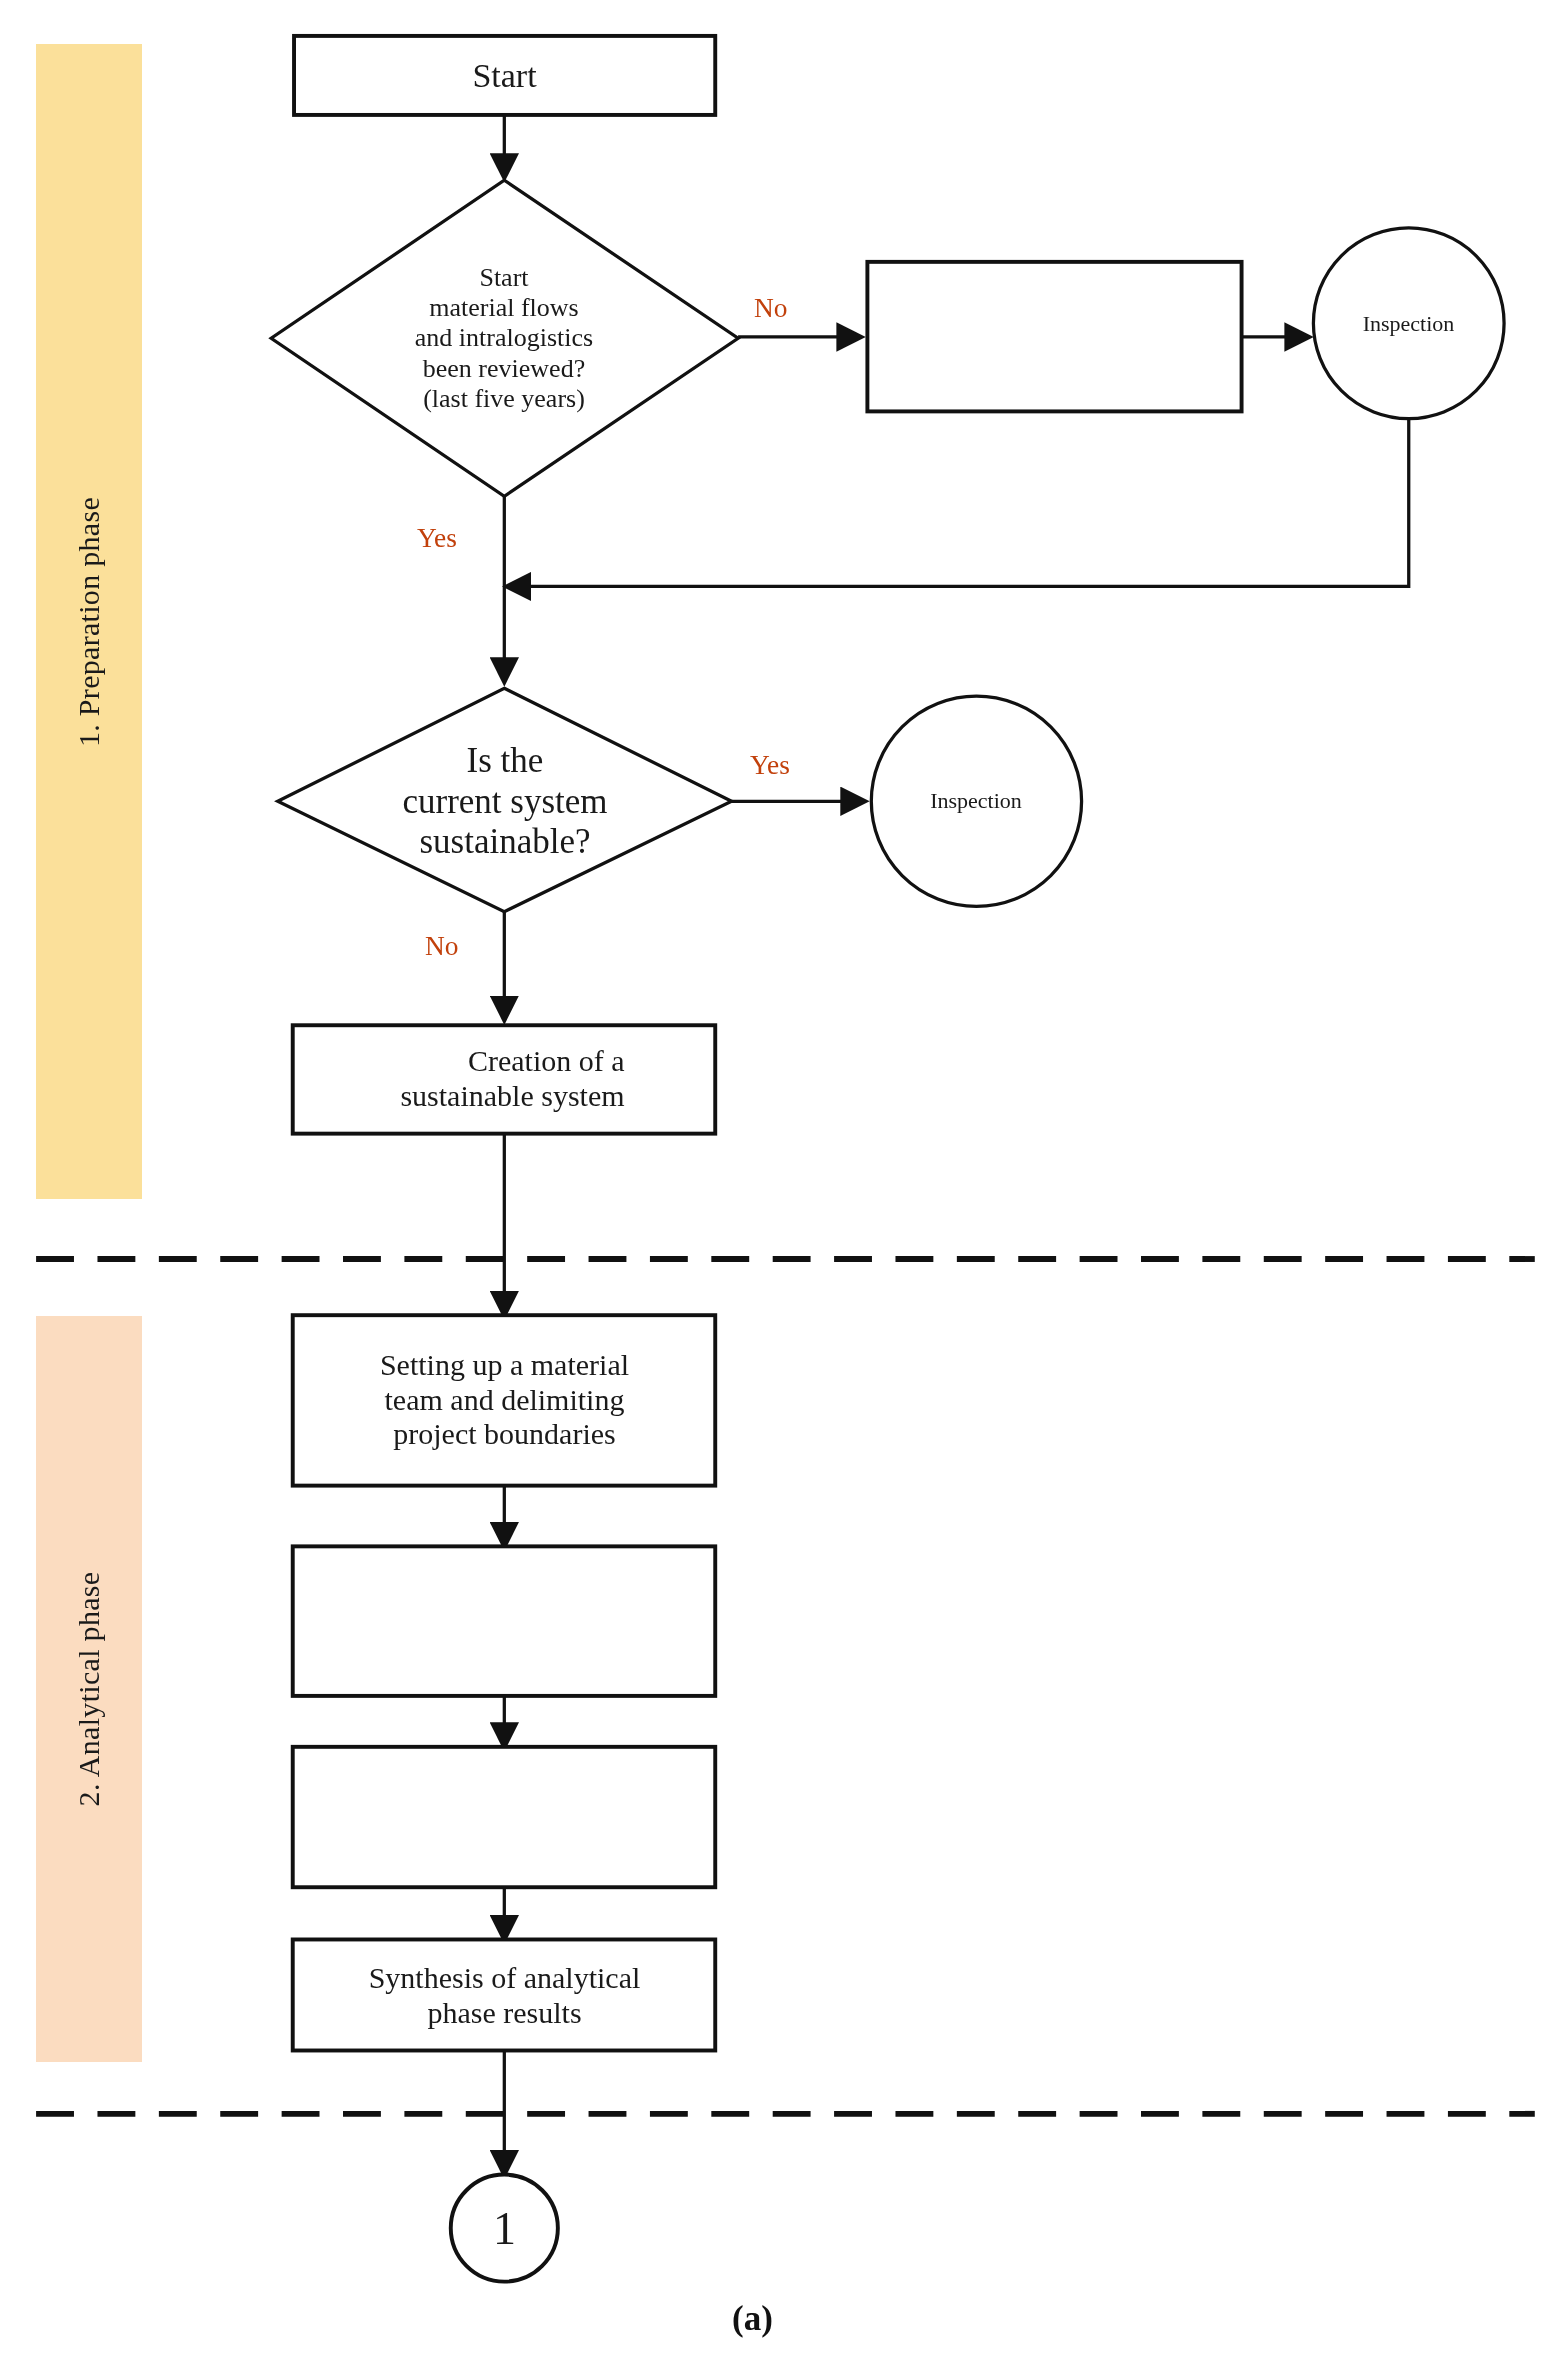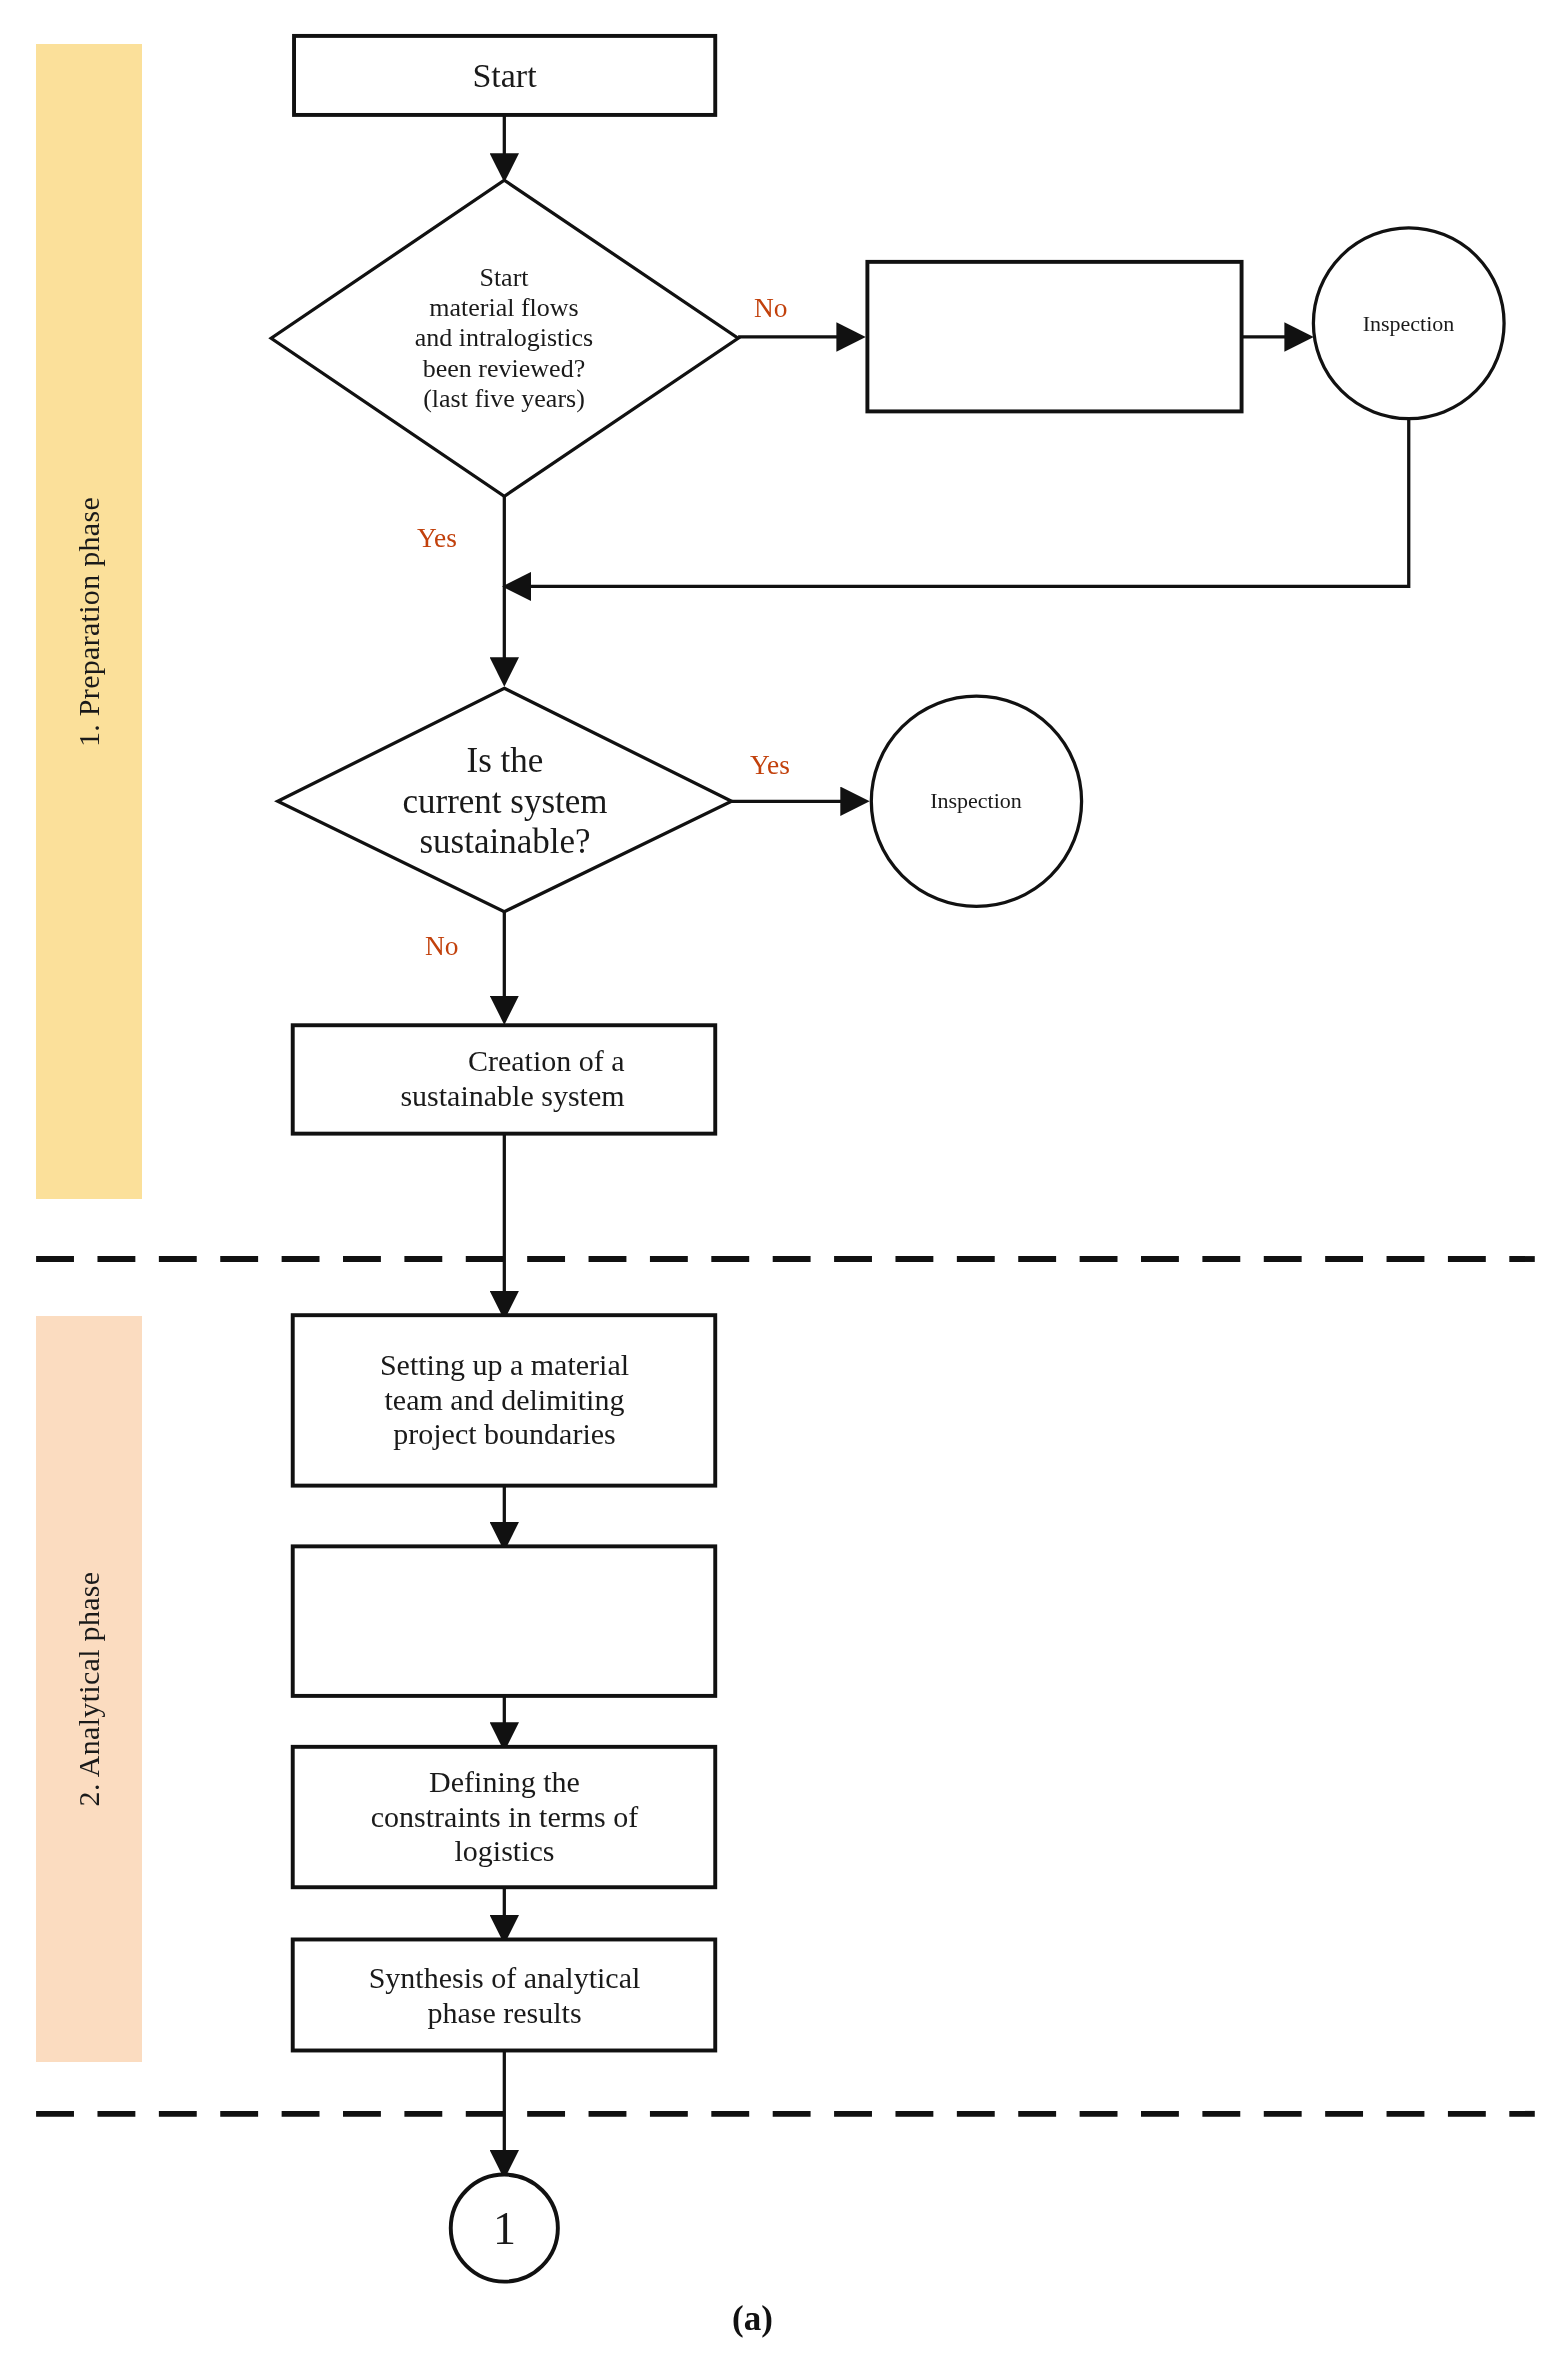--- a/index.html
+++ b/index.html
@@ -148,27 +148,20 @@
 
   <div class="nodetext t-box" style="left:293px;top:1315px;width:423px;height:170px;">
     <div>
       <span>Setting up a material</span>
       <span>team and delimiting</span>
       <span>project boundaries</span>
     </div>
   </div>
 
 
-  <div class="nodetext t-box" style="left:293px;top:1747px;width:423px;height:140px;">
-    <div>
-      <span>Defining the</span>
-      <span>constraints in terms of</span>
-      <span>logistics</span>
-    </div>
-  </div>
 
   <div class="nodetext t-box" style="left:293px;top:1940px;width:423px;height:111px;">
     <div>
       <span>Synthesis of analytical</span>
       <span>phase results</span>
     </div>
   </div>
 
   <div class="nodetext t-conn" style="left:451px;top:2175px;width:107px;height:107px;">
     <span>1</span>

